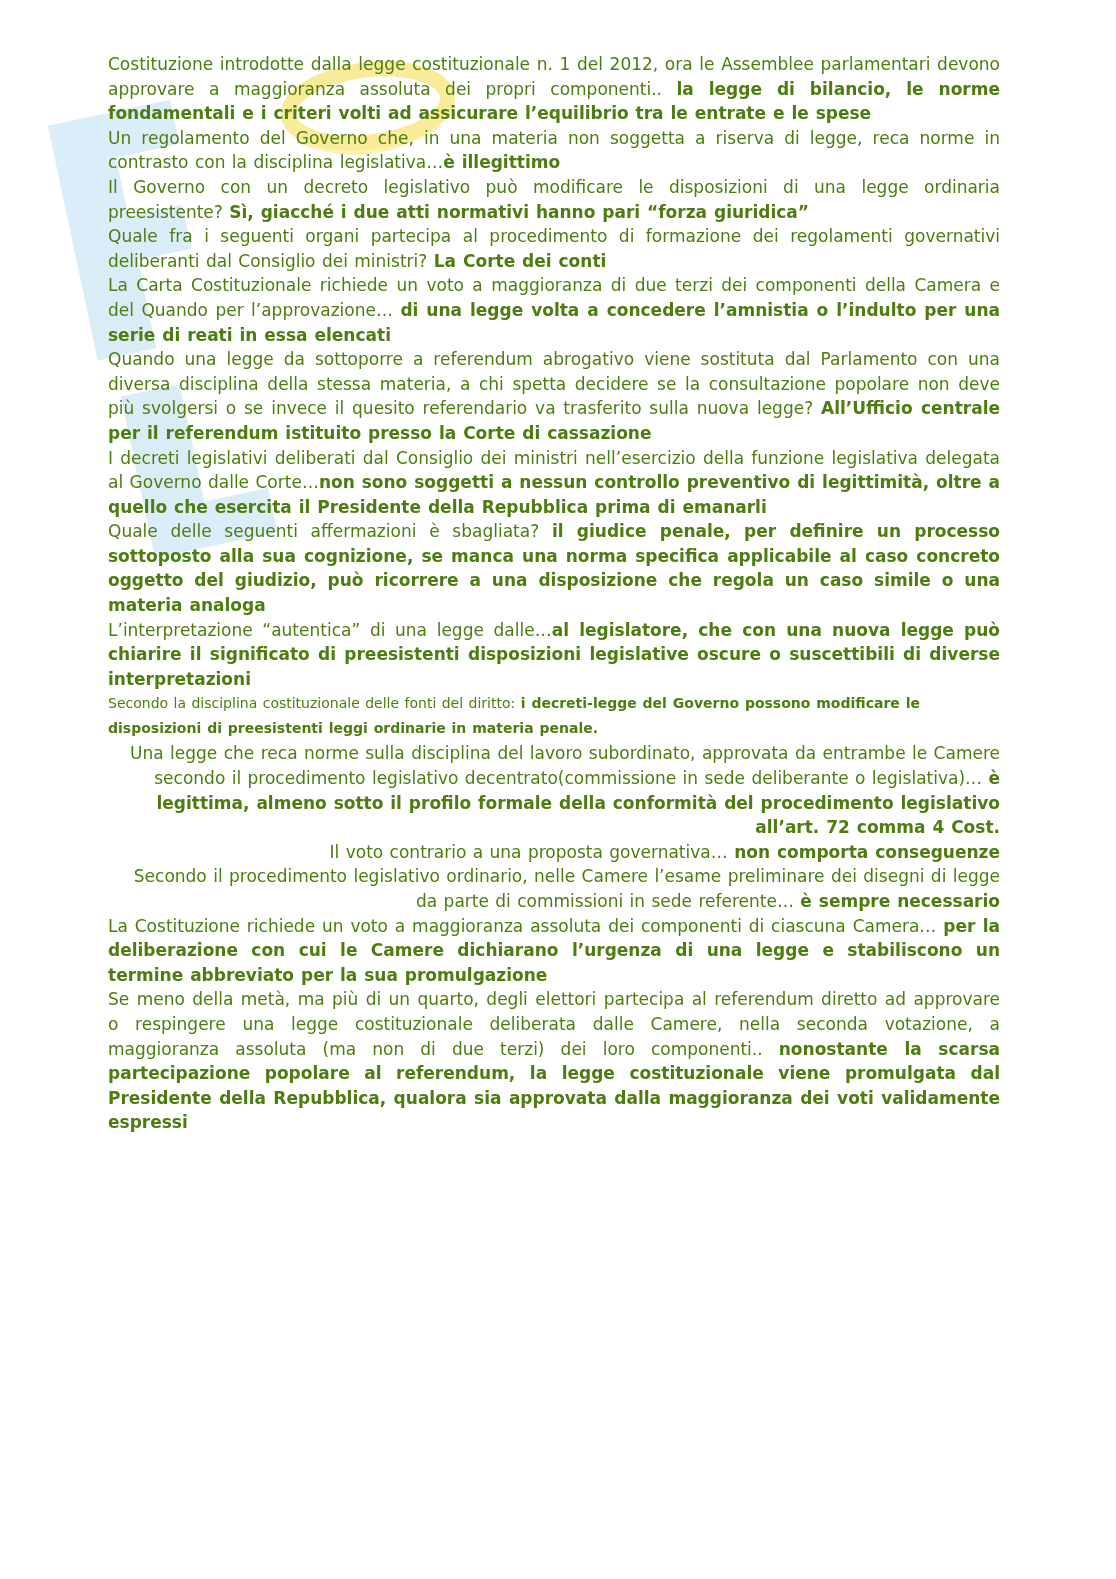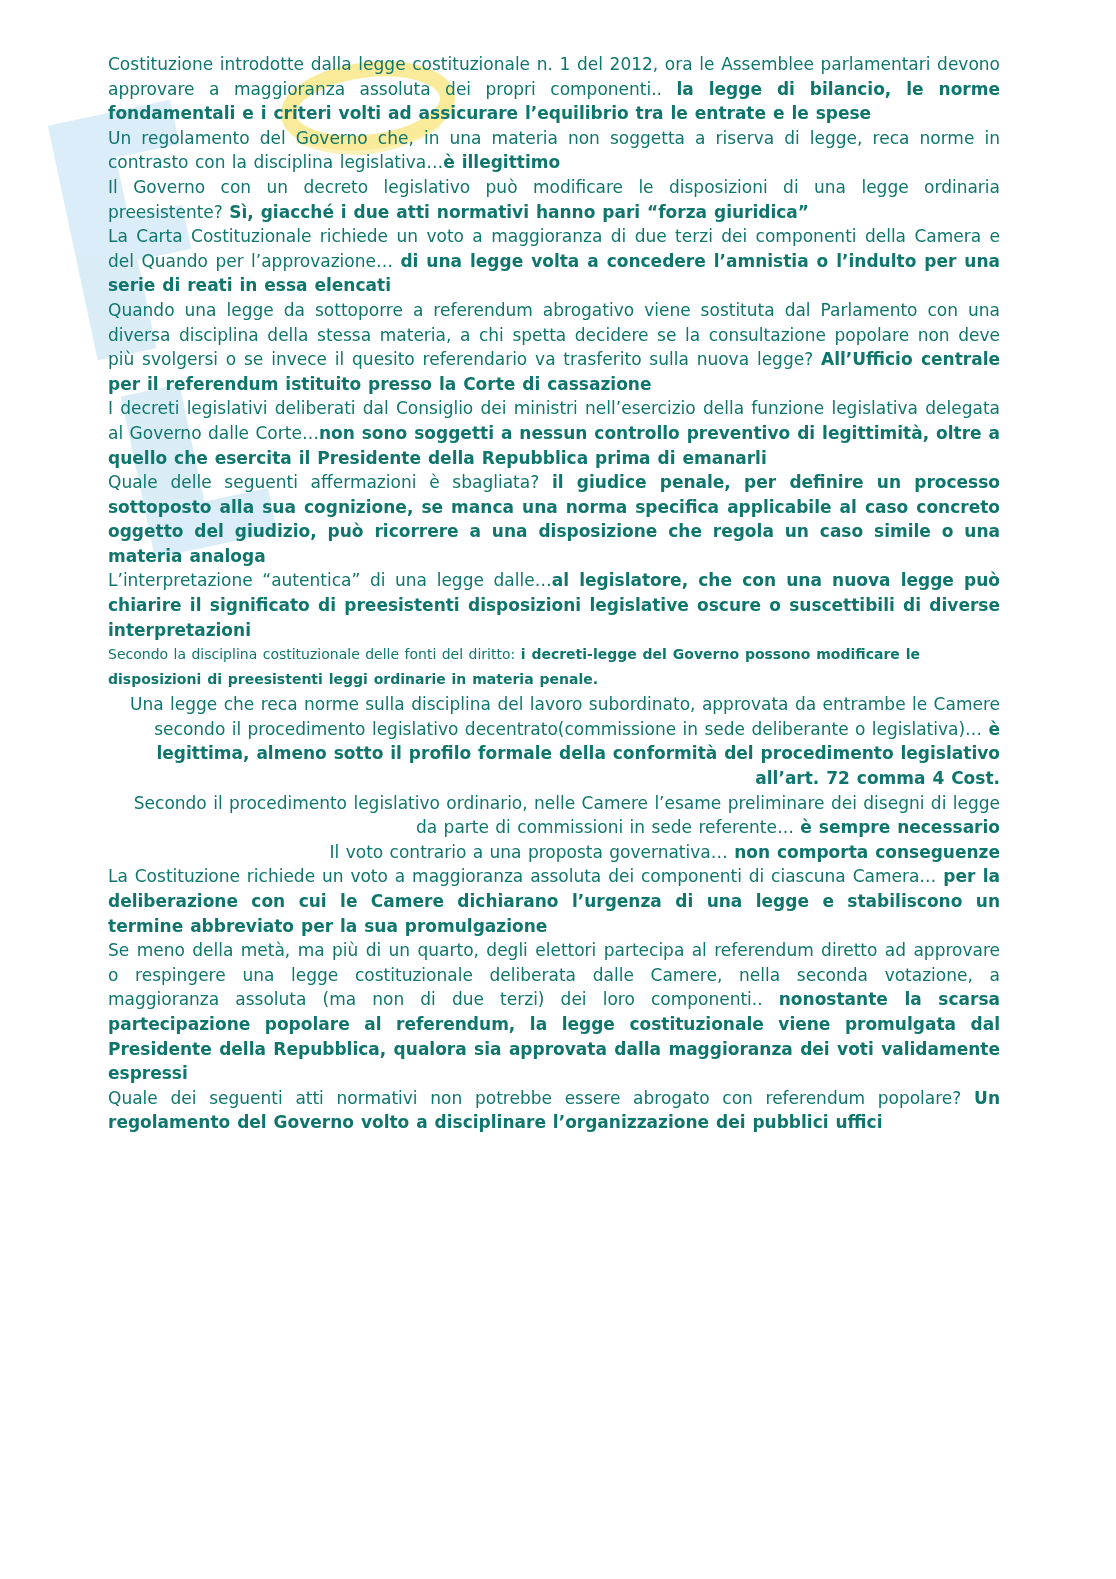--- a/index.html
+++ b/index.html
@@ -4,21 +4,21 @@
 <style>
   html, body { margin: 0; padding: 0; background: #e9e9e9; }
   .page {
     position: relative;
     width: 1116px;
     min-height: 1579px;
     margin: 0 auto;
     background: #ffffff;
     overflow: hidden;
     font-family: "DejaVu Sans", "Liberation Sans", sans-serif;
-    color: #0f766e;
+    color: #4d7c0f;
   }
   .watermark {
     position: absolute;
     top: 28px;
     left: 28px;
     z-index: 0;
     pointer-events: none;
   }
   .doc-body {
     position: relative;
@@ -53,27 +53,27 @@
     <g opacity="0.5">
       <ellipse cx="340" cy="78" rx="80" ry="36" fill="none" stroke-width="15" transform="rotate(-7 340 78)" stroke="#f5d936"></ellipse>
       <path fill="none" stroke-width="10" opacity="0.7" d="M270 110 Q 340 140 410 95" stroke="#f5d936"></path>
     </g>
   </svg>
 
   <div class="doc-body">
       <p class="para"><span>Costituzione introdotte dalla legge costituzionale n. 1 del 2012, ora le Assemblee parlamentari devono approvare a maggioranza assoluta dei propri componenti.. </span><span class="bold">la legge di bilancio, le norme fondamentali e i criteri volti ad assicurare l’equilibrio tra le entrate e le spese</span></p>
       <p class="para"><span>Un regolamento del Governo che, in una materia non soggetta a riserva di legge, reca norme in contrasto con la disciplina legislativa…</span><span class="bold">è illegittimo</span></p>
       <p class="para"><span>Il Governo con un decreto legislativo può modificare le disposizioni di una legge ordinaria preesistente? </span><span class="bold">Sì, giacché i due atti normativi hanno pari “forza giuridica”</span></p>
+      <p class="para"><span>Quale fra i seguenti organi partecipa al procedimento di formazione dei regolamenti governativi deliberanti dal Consiglio dei ministri? </span><span class="bold">La Corte dei conti</span></p>
       <p class="para"><span>La Carta Costituzionale richiede un voto a maggioranza di due terzi dei componenti della Camera e del Quando per l’approvazione… </span><span class="bold">di una legge volta a concedere l’amnistia o l’indulto per una serie di reati in essa elencati</span></p>
       <p class="para"><span>Quando una  legge da sottoporre a referendum abrogativo viene sostituta dal Parlamento con una diversa disciplina della stessa materia, a chi spetta decidere se la consultazione popolare non deve più svolgersi o se invece il quesito referendario va trasferito sulla nuova legge? </span><span class="bold">All’Ufficio centrale per il referendum istituito presso la Corte di cassazione</span></p>
       <p class="para"><span>I decreti legislativi deliberati dal Consiglio dei ministri nell’esercizio della funzione legislativa delegata al Governo dalle Corte…</span><span class="bold">non sono soggetti a nessun controllo preventivo di legittimità, oltre a quello che esercita il Presidente della Repubblica prima di emanarli</span></p>
       <p class="para"><span>Quale delle seguenti affermazioni è sbagliata? </span><span class="bold">il giudice penale, per definire un processo sottoposto alla sua cognizione, se manca una norma specifica applicabile al caso concreto oggetto del giudizio, può ricorrere a una disposizione che regola un caso simile o una materia analoga</span></p>
       <p class="para"><span>L’interpretazione “autentica” di una legge dalle…</span><span class="bold">al legislatore, che con una nuova legge può chiarire il significato di preesistenti disposizioni legislative oscure o suscettibili di diverse interpretazioni</span></p>
       <p class="para small left"><span>Secondo la disciplina costituzionale delle fonti del diritto: </span><span class="bold">i decreti-legge del Governo possono modificare le disposizioni di preesistenti leggi ordinarie in materia penale.</span></p>
       <p class="para left"><span>Una legge che reca norme sulla disciplina del lavoro subordinato, approvata da entrambe le Camere secondo il procedimento legislativo decentrato(commissione in sede deliberante o legislativa)… </span><span class="bold">è legittima, almeno sotto il profilo formale della conformità del procedimento legislativo all’art. 72 comma 4 Cost.</span></p>
+      <p class="para left"><span>Il voto contrario a una proposta governativa… </span><span class="bold">non comporta conseguenze</span></p>
       <p class="para left"><span>Secondo il procedimento legislativo ordinario, nelle Camere l’esame preliminare dei disegni di legge da parte di commissioni in sede referente… </span><span class="bold">è sempre necessario</span></p>
-      <p class="para left"><span>Il voto contrario a una proposta governativa… </span><span class="bold">non comporta conseguenze</span></p>
       <p class="para"><span>La Costituzione richiede un voto a maggioranza assoluta dei componenti di ciascuna Camera… </span><span class="bold">per la deliberazione con cui le Camere dichiarano l’urgenza di una legge e stabiliscono un termine abbreviato per la sua promulgazione</span></p>
       <p class="para"><span>Se meno della metà, ma più di un quarto, degli elettori partecipa al referendum diretto ad approvare o respingere una legge costituzionale deliberata dalle Camere, nella seconda votazione, a maggioranza assoluta (ma non di due terzi) dei loro componenti.. </span><span class="bold">nonostante la scarsa partecipazione popolare al referendum, la legge costituzionale viene promulgata dal Presidente della Repubblica, qualora sia approvata dalla maggioranza dei voti validamente espressi</span></p>
-      <p class="para"><span>Quale dei seguenti atti normativi non potrebbe essere abrogato con referendum popolare? </span><span class="bold">Un regolamento del Governo volto a disciplinare l’organizzazione dei pubblici uffici</span></p>
     </div>
 
 </div>
 
 </body></html>

